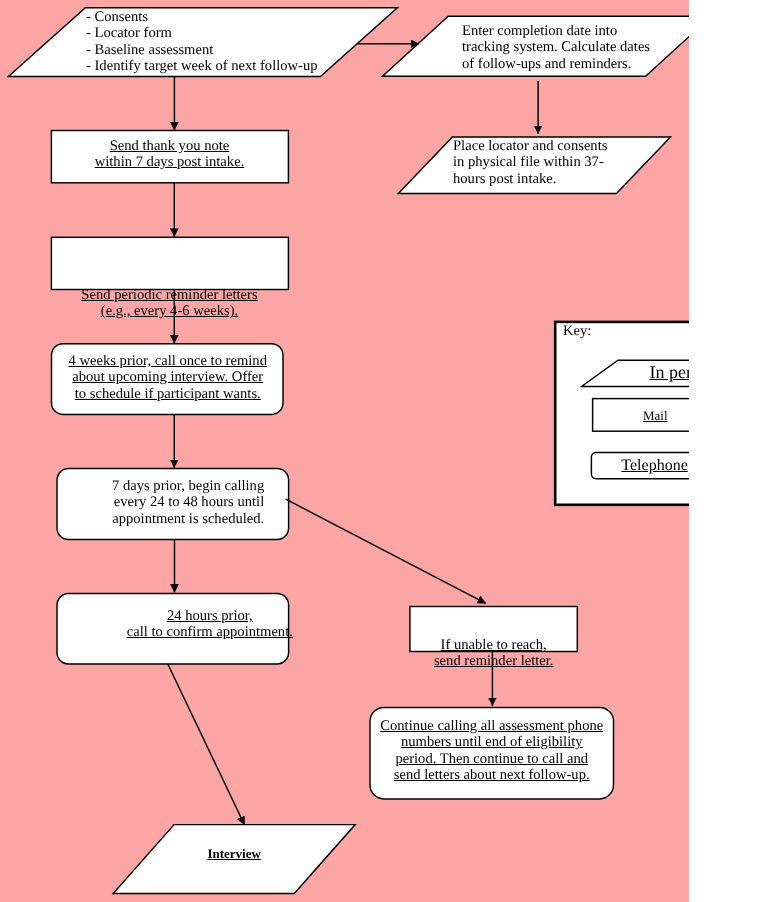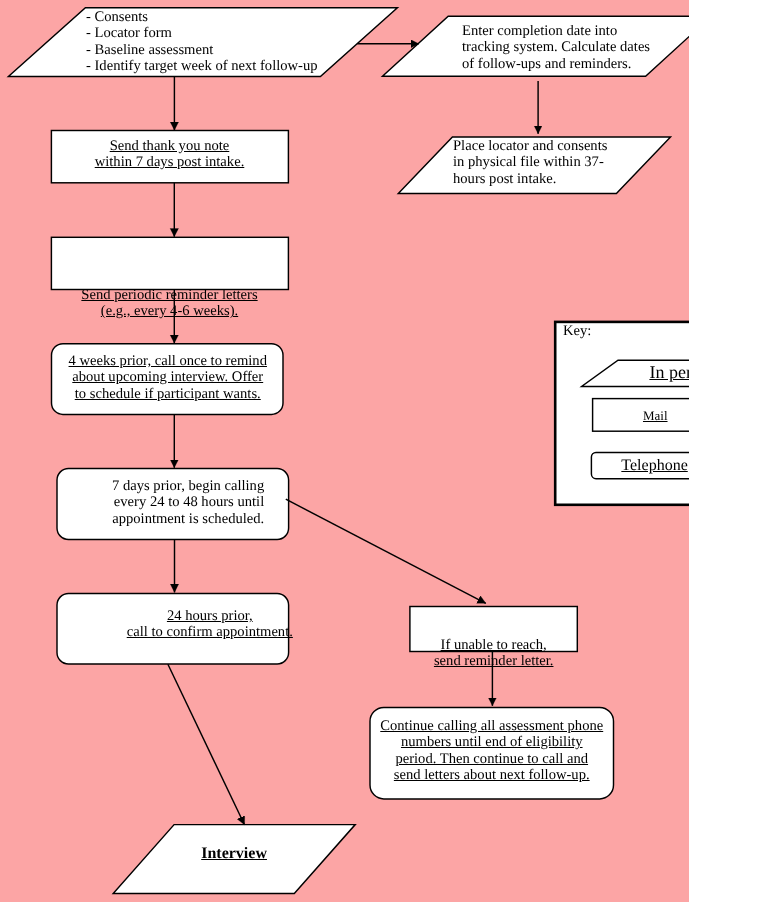--- a/index.html
+++ b/index.html
@@ -81,20 +81,20 @@
 every 24 to 48 hours until
 appointment is scheduled.</div>
       <div class="lbl align-center" style="left: 58.2px; top: 608px; width: 231.6px; margin-left: 36px;">24 hours prior,
 call to confirm appointment.</div>
       <div class="lbl align-center" style="left: 410.4px; top: 613.2px; width: 167.4px; margin-top: 24px;">If unable to reach,
 send reminder letter.</div>
       <div class="lbl align-center" style="left: 369.9px; top: 718.2px; width: 243.5px;">Continue calling all assessment phone
 numbers until end of eligibility
 period. Then continue to call and
 send letters about next follow-up.</div>
-      <div class="lbl align-center bold" style="left: 174.1px; top: 843.8px; width: 120.2px; font-size: 16px; line-height: 19.5px;">Interview</div>
+      <div class="lbl align-center bold" style="left: 174.1px; top: 843.8px; width: 120.2px; font-size: 13px; line-height: 19.5px;">Interview</div>
       <div class="lbl align-left" style="left: 563.3px; top: 322.6px;">Key:</div>
       <div class="lbl align-center" style="left: 609px; top: 364.7px; width: 148.3px; font-size: 18px; line-height: 15px; text-align: center;">In person</div>
       <div class="lbl align-center" style="left: 592.6px; top: 408px; width: 124.5px; font-size: 13px; line-height: 15px;">Mail</div>
       <div class="lbl align-center" style="left: 591.4px; top: 457.5px; width: 127.1px; font-size: 16px; line-height: 15px;">Telephone</div>
     </div>
 
 </div>
 
 </body></html>

